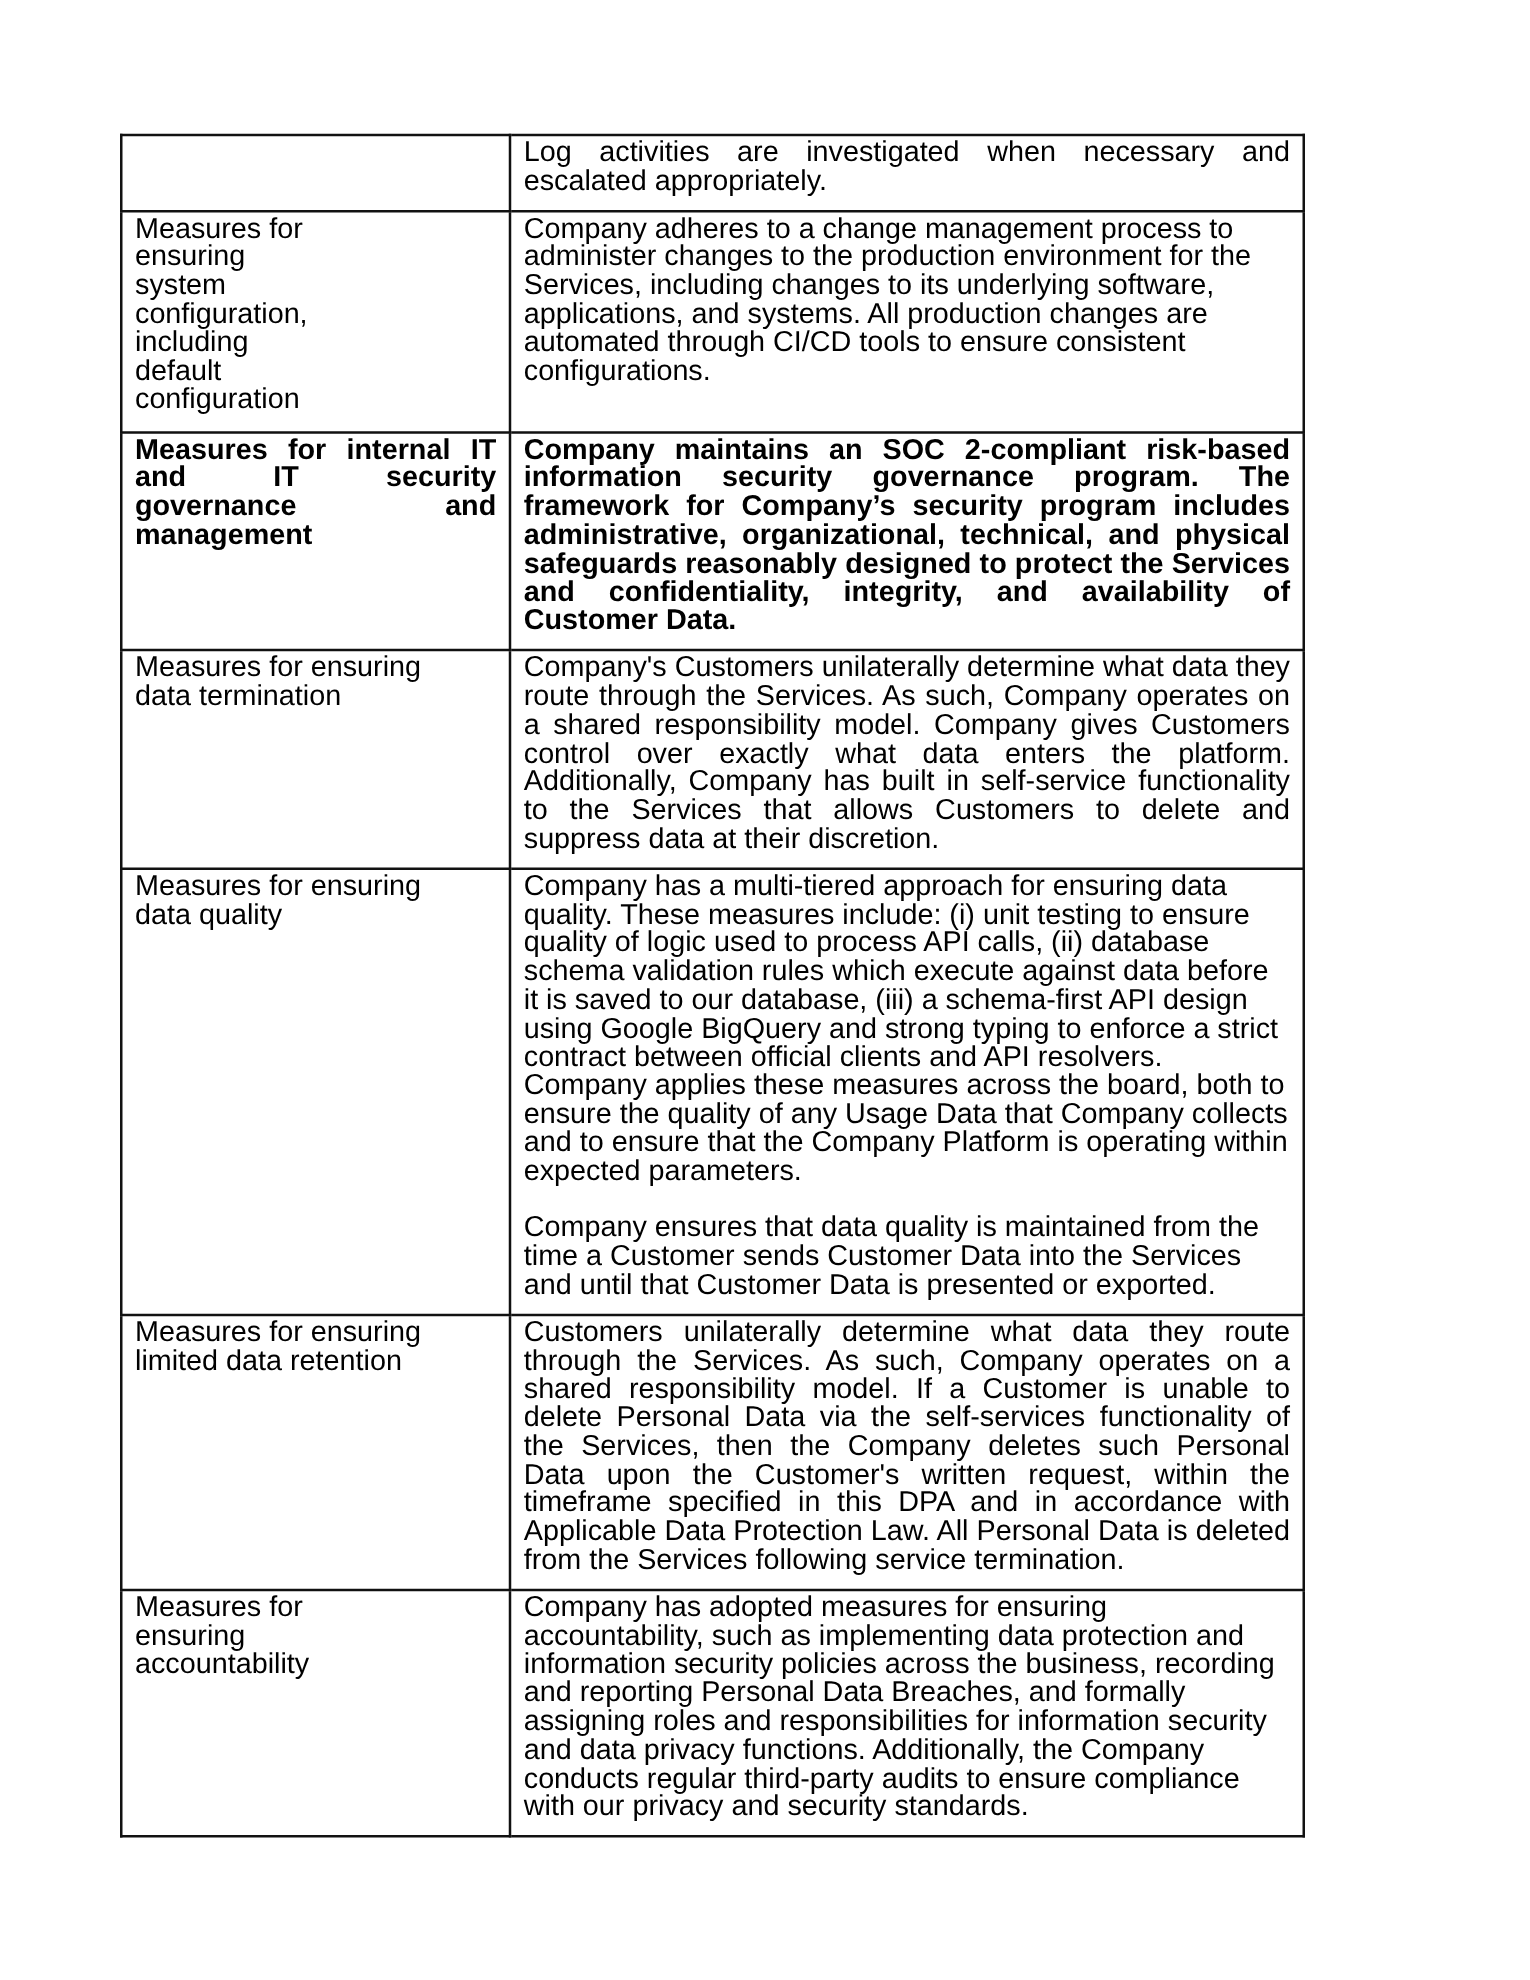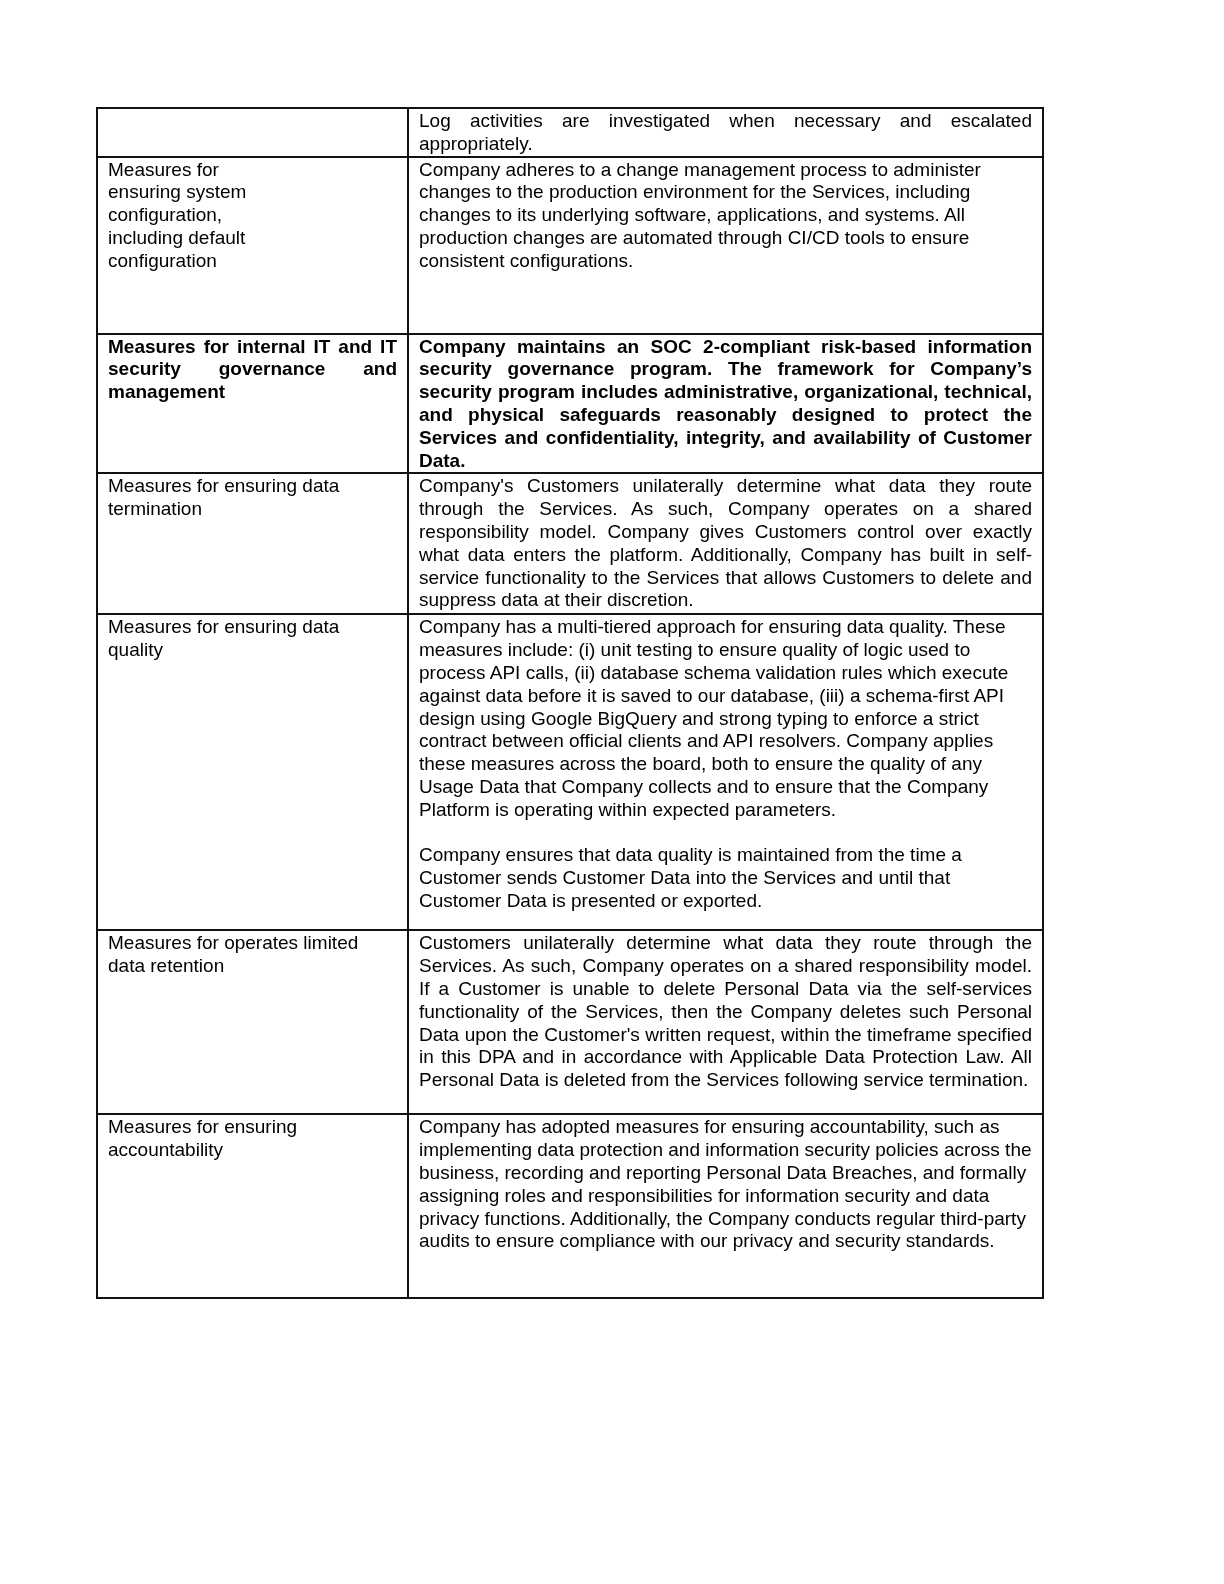--- a/index.html
+++ b/index.html
@@ -24,23 +24,23 @@
       position: absolute;
       left: 96px;
       top: 107px;
       width: 946px;
       border-collapse: collapse;
       table-layout: fixed;
     }
     table.measures td {
       border: 2px solid #111111;
       vertical-align: top;
-      font-size: 19px;
+      font-size: 23px;
       line-height: 22.8px;
-      padding: 1px 10px 0 10px;
+      padding: 1px 10px 12px 10px;
       box-sizing: border-box;
     }
     table.measures td.label-cell {
       width: 311px;
     }
     table.measures td.desc-cell {
       width: 635px;
     }
     .justify {
       text-align: justify;
@@ -103,21 +103,21 @@
         <td class="label-cell">
           <span class="cell-text" style="width:250px;">Measures for ensuring data quality</span>
         </td>
         <td class="desc-cell">
           <div class="para">Company has a multi-tiered approach for ensuring data quality. These measures include: (i) unit testing to ensure quality of logic used to process API calls, (ii) database schema validation rules which execute against data before it is saved to our database, (iii) a schema-first API design using Google BigQuery and strong typing to enforce a strict contract between official clients and API resolvers. Company applies these measures across the board, both to ensure the quality of any Usage Data that Company collects and to ensure that the Company Platform is operating within expected parameters.</div>
           <div class="para">Company ensures that data quality is maintained from the time a Customer sends Customer Data into the Services and until that Customer Data is presented or exported.</div>
         </td>
       </tr>
       <tr class="r6">
         <td class="label-cell">
-          <span class="cell-text" style="width:265px;">Measures for operates limited data retention</span>
+          <span class="cell-text" style="width:265px;">Measures for ensuring limited data retention</span>
         </td>
         <td class="desc-cell">
           <div class="para justify">Customers unilaterally determine what data they route through the Services. As such, Company operates on a shared responsibility model. If a Customer is unable to delete Personal Data via the self-services functionality of the Services, then the Company deletes such Personal Data upon the Customer's written request, within the timeframe specified in this DPA and in accordance with Applicable Data Protection Law. All Personal Data is deleted from the Services following service termination.</div>
         </td>
       </tr>
       <tr class="r7">
         <td class="label-cell">
           <span class="cell-text" style="width:220px;">Measures for ensuring accountability</span>
         </td>
         <td class="desc-cell">

